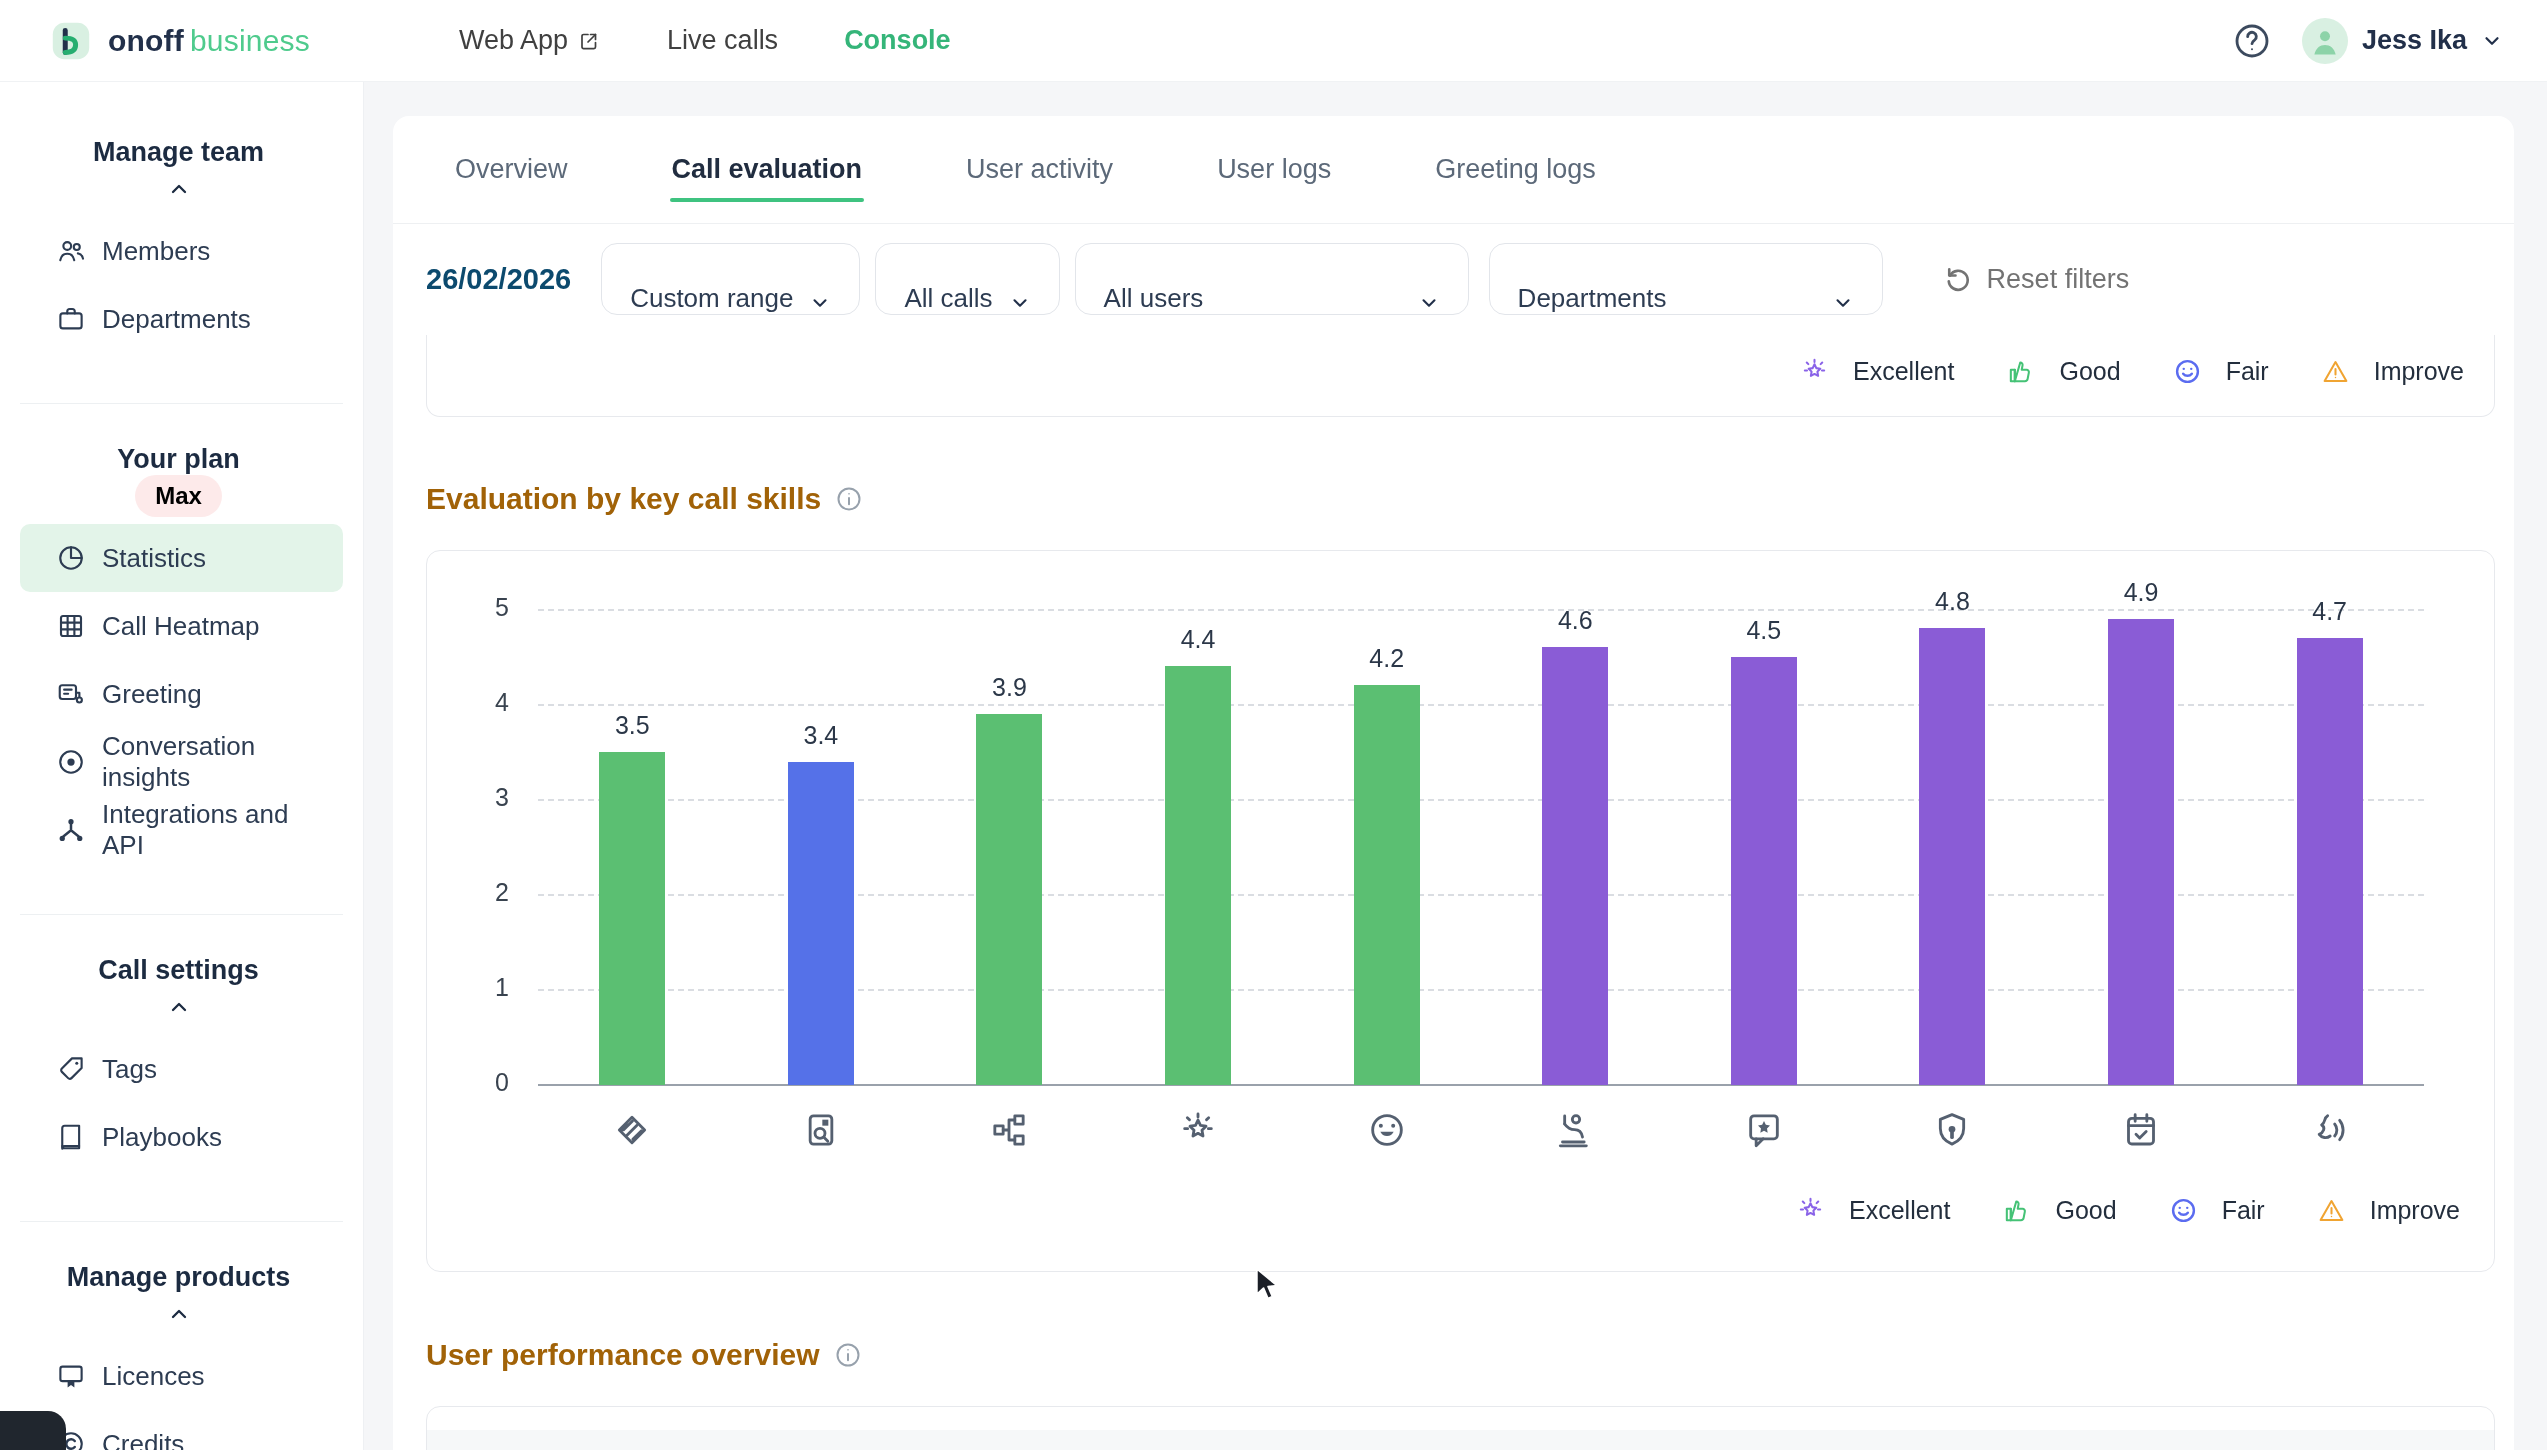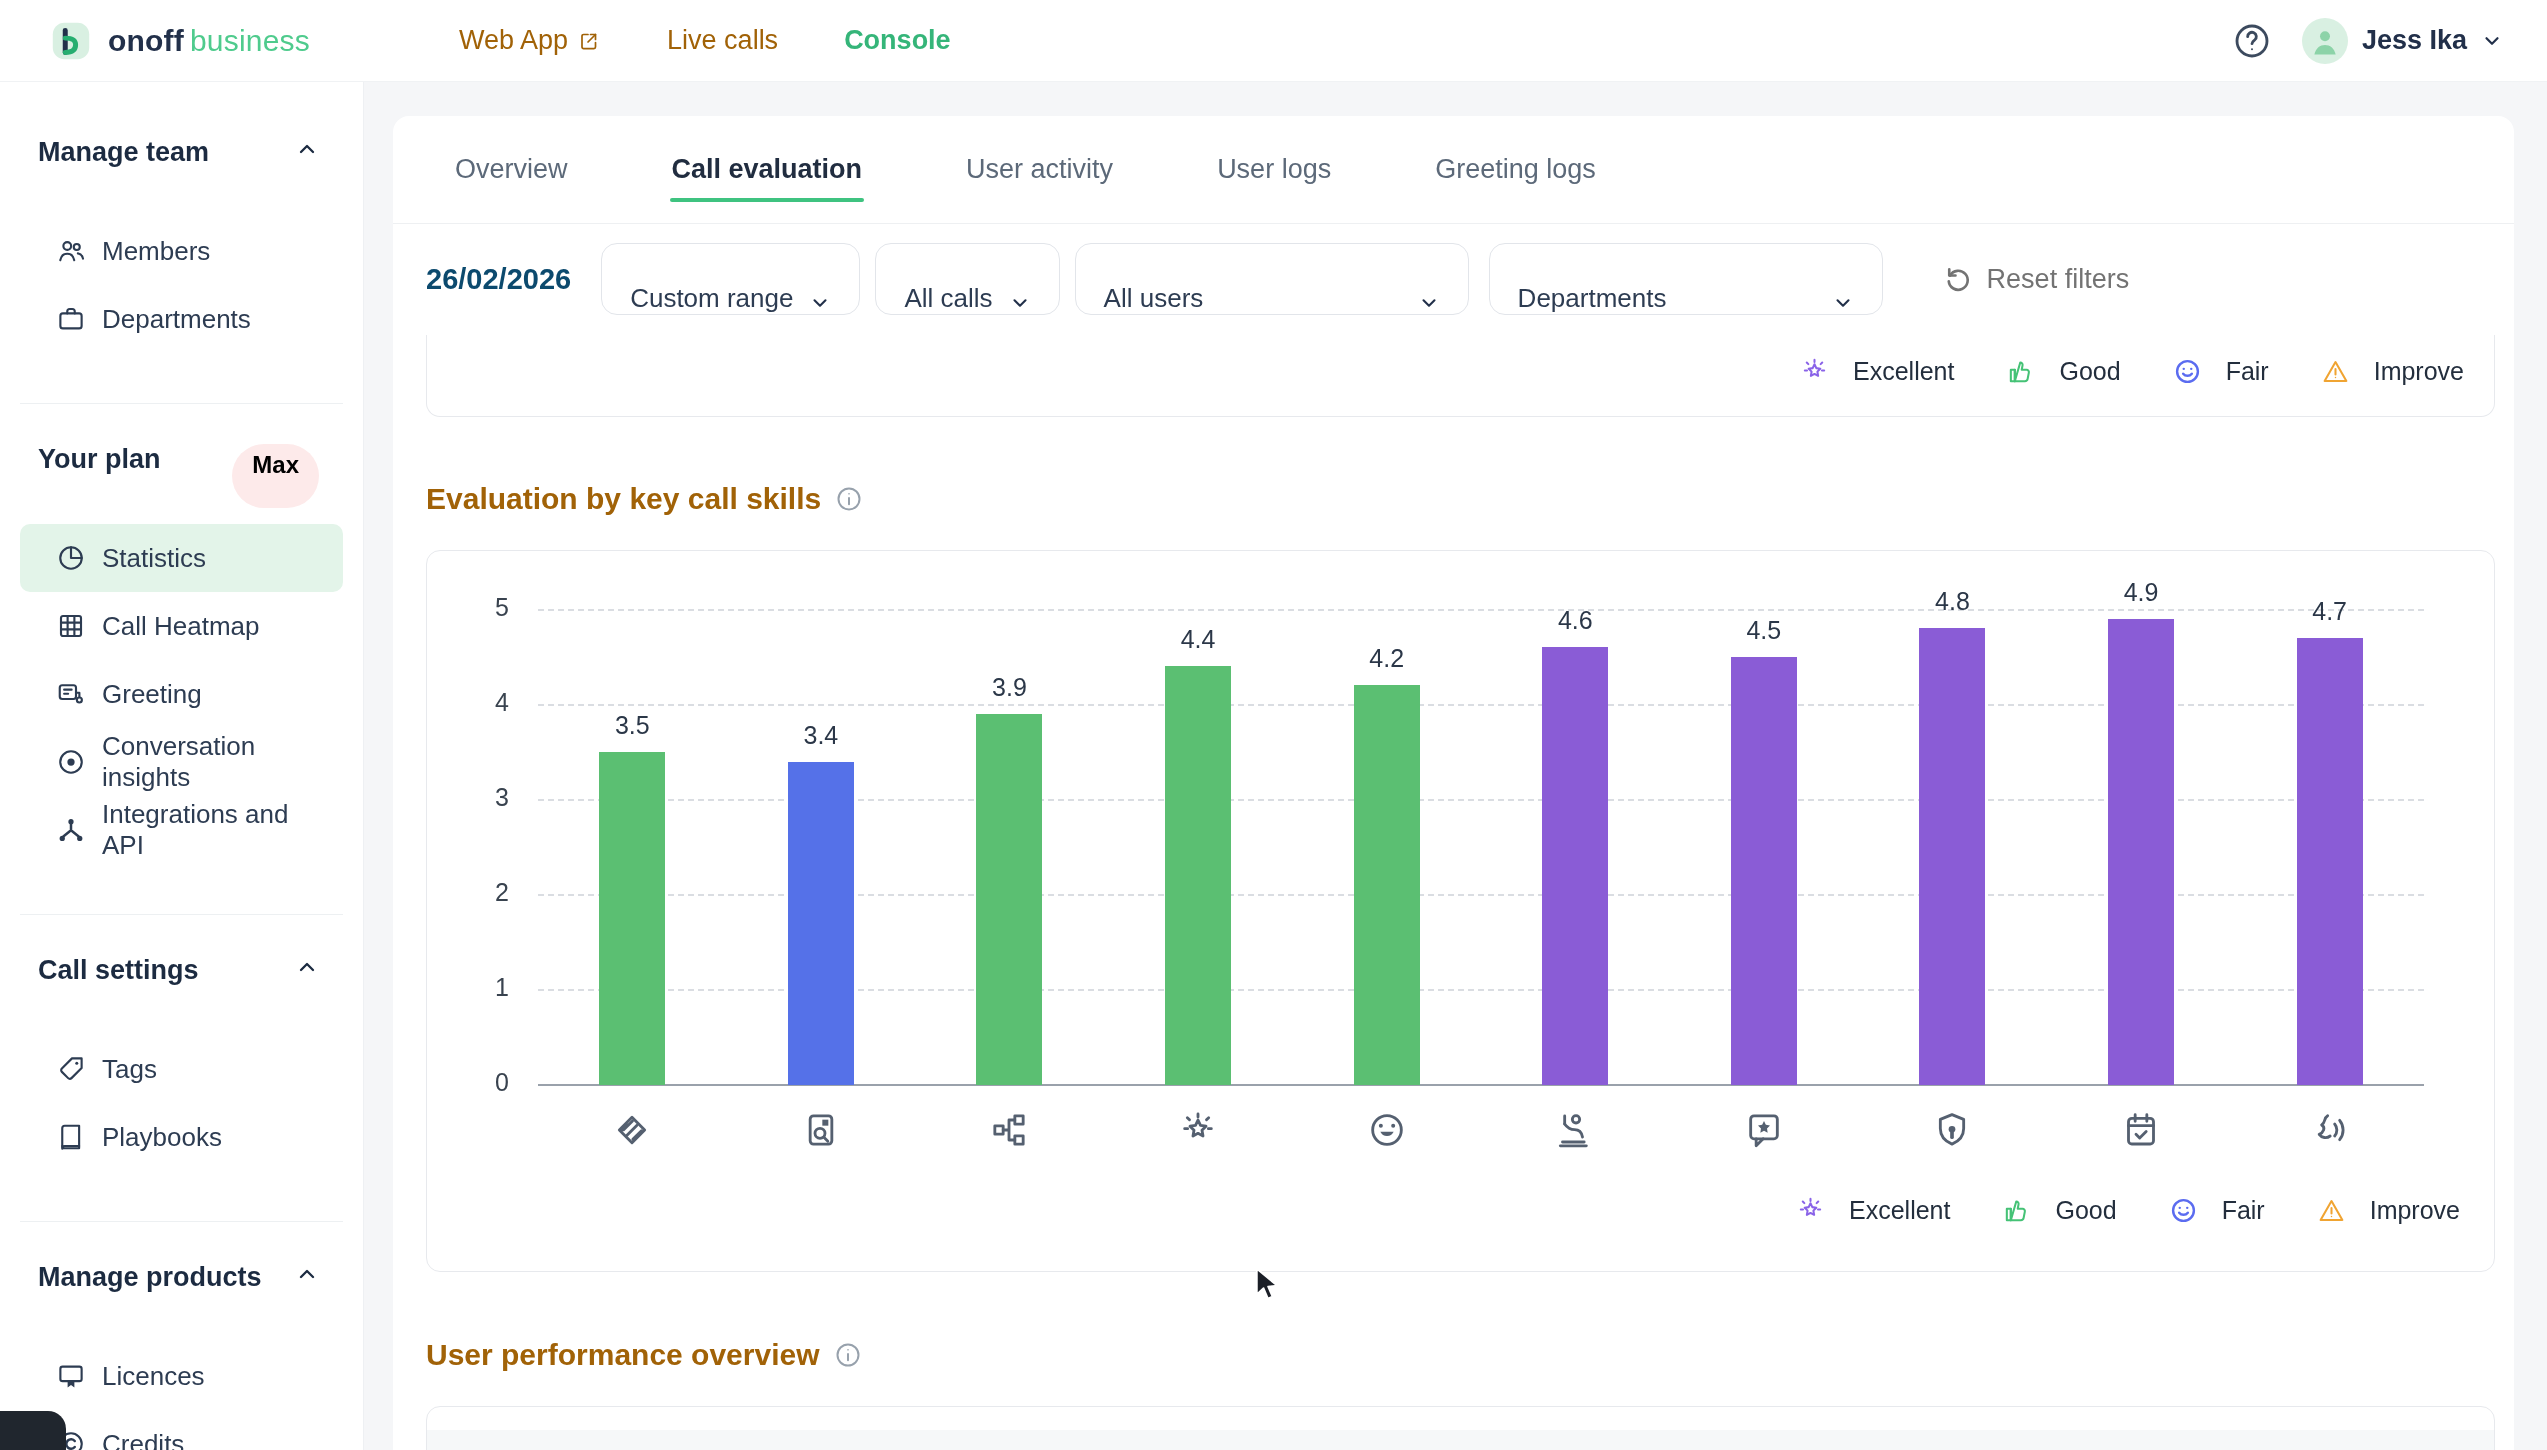--- a/index.html
+++ b/index.html
@@ -15,36 +15,36 @@
 
   
   .header { position:absolute; top:0; left:0; right:0; height:82px; background:#fff;
             border-bottom:1px solid #f0f2f4; display:flex; align-items:center; padding:0 44px 0 48px; z-index:5; }
   .logo-wrap { display:flex; align-items:center; gap:14px; }
   .logo-mark { width:46px; height:46px; }
   .logo-text { font-size:30px; letter-spacing:0.2px; }
   .logo-bold { font-weight:800; color:#22304a; }
   .logo-light { font-weight:400; color:#4fcb8d; margin-left:6px; }
   .header-nav { display:flex; align-items:center; gap:66px; margin-left:149px; }
-  .nav-item { display:flex; align-items:center; gap:9px; font-size:27px; color:#a16207; cursor:pointer; }
+  .nav-item { display:flex; align-items:center; gap:9px; font-size:27px; color:#404040; cursor:pointer; }
   .nav-item.active { color:#35b579; font-weight:600; }
   .header-right { margin-left:auto; display:flex; align-items:center; gap:30px; }
   .help { width:40px; height:40px; color:#3c4a5e; }
   .user { display:flex; align-items:center; gap:14px; }
   .avatar { width:46px; height:46px; border-radius:50%; background:#d9f0e2; color:#8cd3a8;
             display:flex; align-items:center; justify-content:center; overflow:hidden; }
   .avatar .icn { width:34px; height:34px; }
   .user-name { font-size:27px; font-weight:700; color:#22304a; }
   .user-chevron { width:22px; height:22px; color:#22304a; }
 
   
   .sidebar { position:absolute; top:82px; left:0; bottom:0; width:364px; background:#fff;
              border-right:1px solid #eef0f3; padding:55px 20px 0 20px; overflow:hidden; }
-  .sb-title-row { height:64px; display:flex; justify-content:space-between;
-                  padding:0 24px 0 18px; cursor:pointer; }
+  .sb-title-row { height:64px; display:flex; align-items:center; justify-content:space-between;
+                  padding:0 24px 0 18px; cursor:pointer;flex-direction:column; }
   .sb-title { font-size:27px; font-weight:700; color:#1c2b41; }
   .sb-chevron { width:24px; height:24px; color:#1c2b41; }
   .sb-badge { background:#fdeaea; color:#000000; font-size:24px; font-weight:700;
               padding:7px 20px; border-radius:994px; }
   .sb-items { margin-top:16px; }
   .sb-item { height:68px; display:flex; align-items:center; gap:16px; padding:0 16px 0 36px;
              border-radius:10px; font-size:26px; color:#2d3c52; cursor:pointer; }
   .sb-item.active { background:#e3f4e9; }
   .sb-item .icn { width:30px; height:30px; color:#2d3c52; }
   .sb-divider { height:1px; background:#edf0f2; margin:50px 0 40px 0; }

